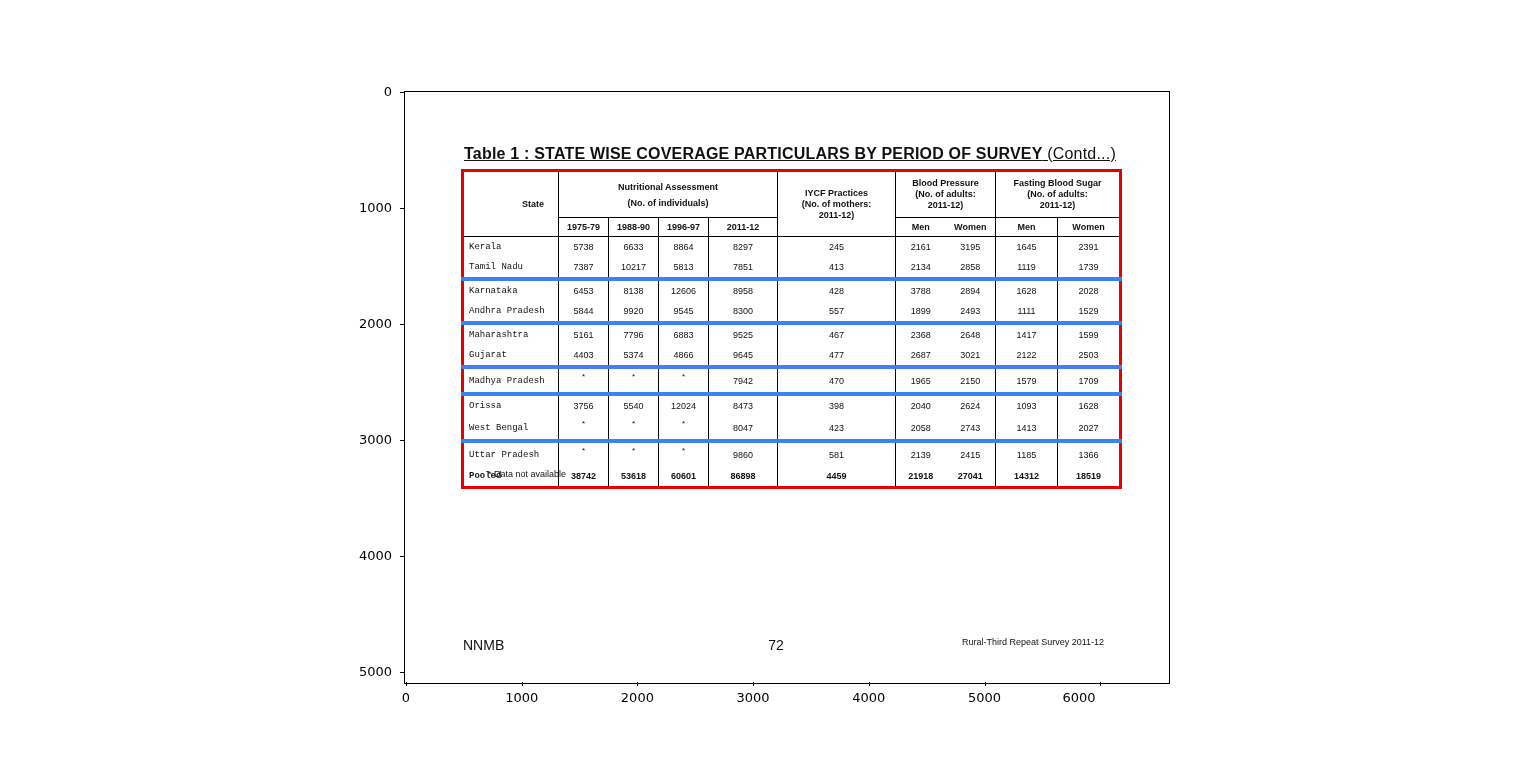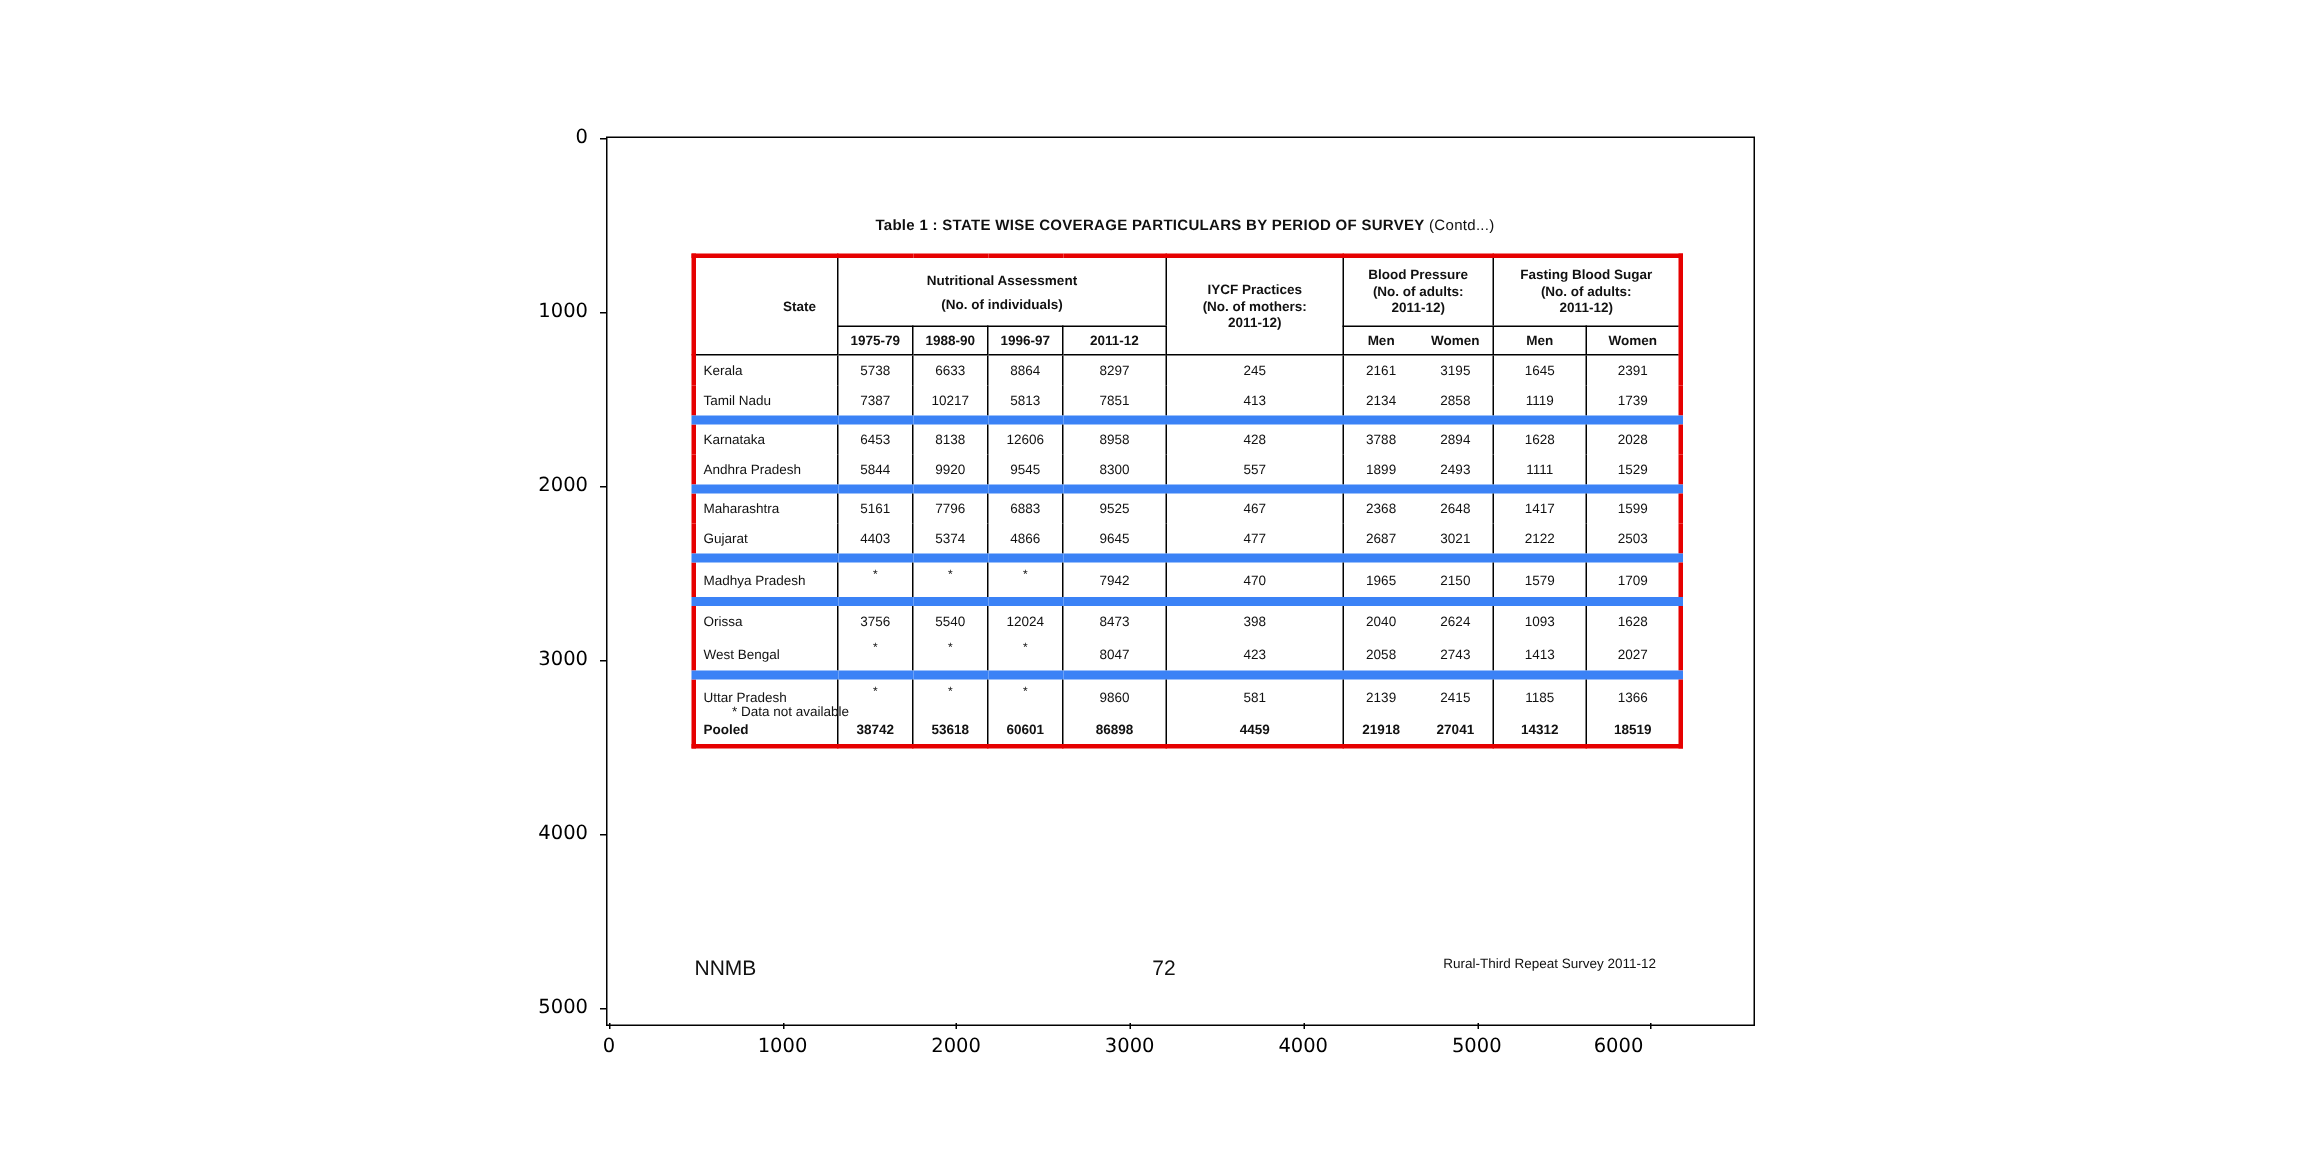--- a/index.html
+++ b/index.html
@@ -17,41 +17,41 @@
     position:absolute; font-family:"DejaVu Sans", sans-serif;
     font-size:13px; color:#000; line-height:15px; white-space:nowrap;
   }
   .y-tick-label { width:44px; text-align:right; }
   .x-tick-label { width:60px; text-align:center; }
   .tick-mark { position:absolute; background:#000; }
 
   
   .doc-title {
     position:absolute; left:56px; top:53px; width:658px; text-align:center;
-    font-size:10px; color:#111; letter-spacing:0.2px; white-space:nowrap;
+    font-size:16px; color:#111; letter-spacing:0.2px; white-space:nowrap;text-decoration:underline;
   }
   .doc-title .t-bold { font-weight:bold; }
 
   table.coverage {
     position:absolute; left:56px; top:77px;
     border-collapse:collapse; table-layout:fixed;
     border:3px solid #e60000;
     font-size:9px; color:#111; background:#fff;
   }
   table.coverage th, table.coverage td {
     border-left:1px solid #000; padding:0; text-align:center;
     vertical-align:middle; font-weight:normal; overflow:hidden;
   }
   table.coverage .state-head, table.coverage .col-state { border-left:none;padding-left:44px; }
   table.coverage thead th { border-bottom:1px solid #000; font-weight:bold; }
   table.coverage thead tr.row1 th { height:45px; }
   table.coverage thead tr.row2 th { height:18px; }
   table.coverage tbody td { height:20px; }
-  table.coverage td.col-state { text-align:left; padding-left:5px; }
-  table.coverage tr.group-end td { border-bottom:6px solid #3b82f6; }
+  table.coverage td.col-state { text-align:left; padding-left:5px;font-family:Liberation Mono, monospace; }
+  table.coverage tr.group-end td { border-bottom:4px solid #3b82f6; }
   table.coverage tr.bold-row td { font-weight:bold; }
   table.coverage td.bp-cell span, table.coverage th.bp-cell span {
     display:inline-block; width:50%; text-align:center;
   }
   table.coverage td.asterisk { font-size:8px; vertical-align:top; padding-top:3px; }
   .na-line1 { margin-bottom:6px; }
   .hdr-line { line-height:11px; }
 
   .doc-footnote { position:absolute; left:83px; top:377px; font-size:9px; color:#111; }
   .doc-footer-left  { position:absolute; left:58px;  top:545px; font-size:14px; color:#111; }

